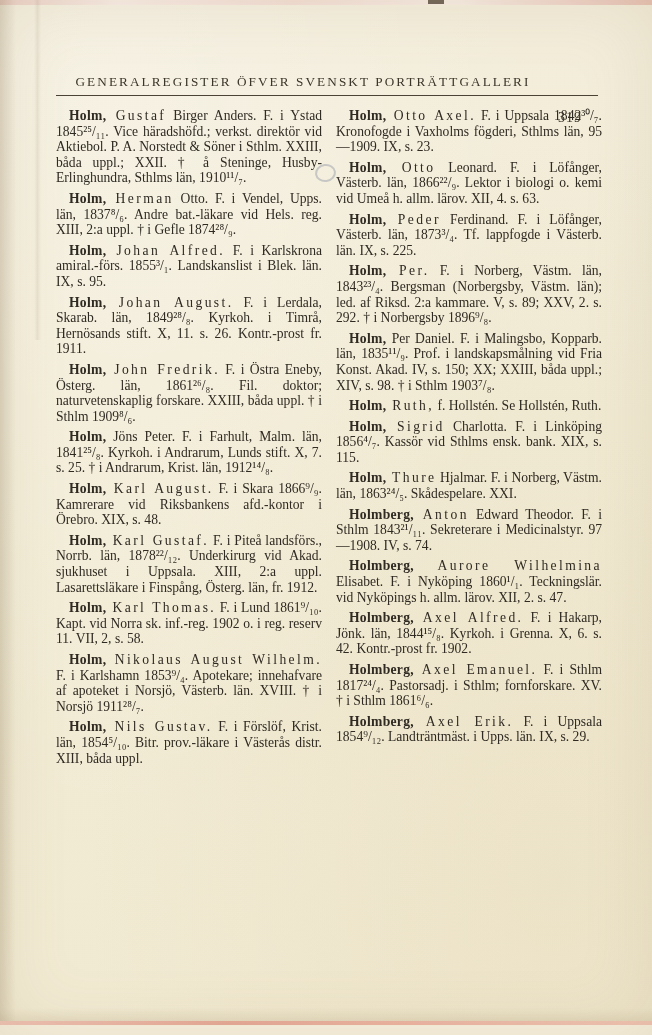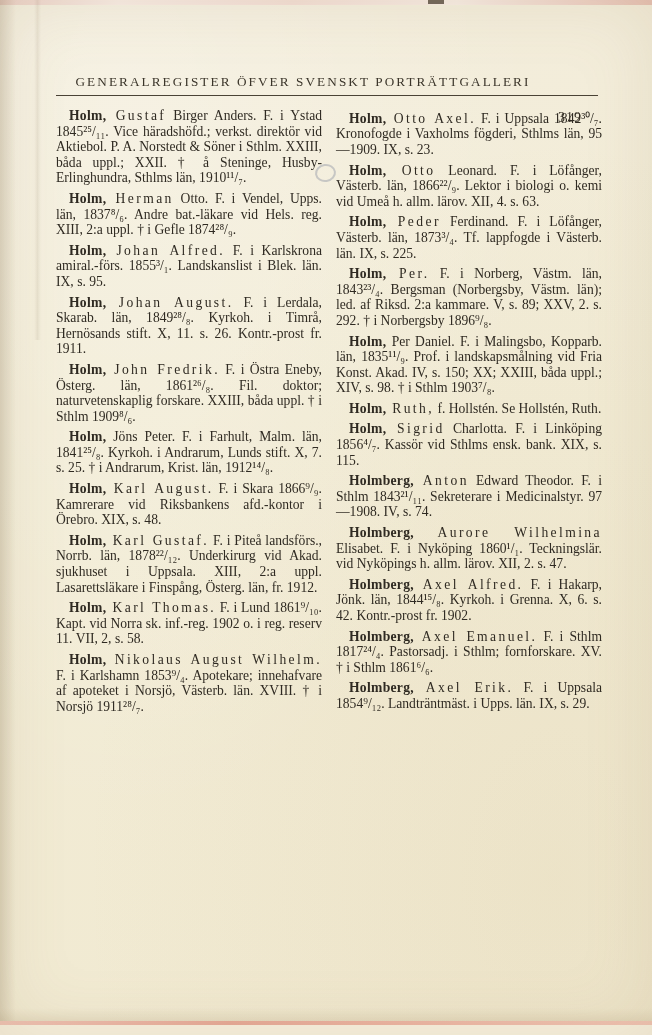--- a/index.html
+++ b/index.html
@@ -52,21 +52,21 @@
   }
   .header .title{padding-right:52px;white-space:nowrap;font-family:Liberation Serif, serif;}
   .header .pagenum{position:absolute;right:20px;letter-spacing:1px;font-size:14px;margin-top:36px;}
   .rule{
     position:absolute;left:56px;top:95px;width:542px;height:0;
     border-bottom:1.6px solid #4a4336;
   }
   .columns{
     position:absolute;left:56px;top:108px;width:546px;
     display:flex;gap:14px;
-    color:#2f2a22;font-size:13.6px;line-height:15.6px;align-items:center;
+    color:#2f2a22;font-size:13.6px;line-height:15.6px;
   }
   .col{width:266px;text-align:justify;}
   p.entry{margin:0 0 5px 0;text-indent:13px;}
   .surname{font-weight:bold;letter-spacing:0.3px;}
   .sp{letter-spacing:2.4px;}
   .circle-mark{
     position:absolute;left:315px;top:164px;width:17px;height:14px;
     border:2px solid rgba(125,135,155,0.38);border-radius:50%;
     transform:rotate(-8deg);
   }
@@ -91,29 +91,31 @@
         <p class="entry"><b class="surname">Holm,</b><span class="sp"> Gustaf</span><span> Birger Anders.</span><span> F. i Ystad 1845²⁵/₁₁. Vice häradshöfd.; verkst. direktör vid Aktiebol. P. A. Norstedt &amp; Söner i Sthlm. XXIII, båda uppl.; XXII. † å Steninge, Husby-Erlinghundra, Sthlms län, 1910¹¹/₇.</span></p>
         <p class="entry"><b class="surname">Holm,</b><span class="sp"> Herman</span><span> Otto.</span><span> F. i Vendel, Upps. län, 1837⁸/₆. Andre bat.-läkare vid Hels. reg. XIII, 2:a uppl. † i Gefle 1874²⁸/₉.</span></p>
         <p class="entry"><b class="surname">Holm,</b><span class="sp"> Johan Alfred.</span><span> F. i Karlskrona amiral.-förs. 1855³/₁. Landskanslist i Blek. län. IX, s. 95.</span></p>
         <p class="entry"><b class="surname">Holm,</b><span class="sp"> Johan August.</span><span> F. i Lerdala, Skarab. län, 1849²⁸/₈. Kyrkoh. i Timrå, Hernösands stift. X, 11. s. 26. Kontr.-prost fr. 1911.</span></p>
         <p class="entry"><b class="surname">Holm,</b><span class="sp"> John Fredrik.</span><span> F. i Östra Eneby, Österg. län, 1861²⁶/₈. Fil. doktor; naturvetenskaplig forskare. XXIII, båda uppl. † i Sthlm 1909⁸/₆.</span></p>
         <p class="entry"><b class="surname">Holm,</b><span> Jöns Peter.</span><span> F. i Farhult, Malm. län, 1841²⁵/₈. Kyrkoh. i Andrarum, Lunds stift. X, 7. s. 25. † i Andrarum, Krist. län, 1912¹⁴/₈.</span></p>
         <p class="entry"><b class="surname">Holm,</b><span class="sp"> Karl August.</span><span> F. i Skara 1866⁹/₉. Kamrerare vid Riksbankens afd.-kontor i Örebro. XIX, s. 48.</span></p>
         <p class="entry"><b class="surname">Holm,</b><span class="sp"> Karl Gustaf.</span><span> F. i Piteå landsförs., Norrb. län, 1878²²/₁₂. Underkirurg vid Akad. sjukhuset i Uppsala. XIII, 2:a uppl. Lasarettsläkare i Finspång, Österg. län, fr. 1912.</span></p>
         <p class="entry"><b class="surname">Holm,</b><span class="sp"> Karl Thomas.</span><span> F. i Lund 1861⁹/₁₀. Kapt. vid Norra sk. inf.-reg. 1902 o. i reg. reserv 11. VII, 2, s. 58.</span></p>
         <p class="entry"><b class="surname">Holm,</b><span class="sp"> Nikolaus August Wilhelm.</span><span> F. i Karlshamn 1853⁹/₄. Apotekare; innehafvare af apoteket i Norsjö, Västerb. län. XVIII. † i Norsjö 1911²⁸/₇.</span></p>
+        <p class="entry"><b class="surname">Holm,</b><span class="sp"> Nils Gustav.</span><span> F. i Förslöf, Krist. län, 1854⁵/₁₀. Bitr. prov.-läkare i Västerås distr. XIII, båda uppl.</span></p>
       </div>
     <div class="col">
         <p class="entry"><b class="surname">Holm,</b><span class="sp"> Otto Axel.</span><span> F. i Uppsala 1842³⁰/₇. Kronofogde i Vaxholms fögderi, Sthlms län, 95—1909. IX, s. 23.</span></p>
         <p class="entry"><b class="surname">Holm,</b><span class="sp"> Otto</span><span> Leonard.</span><span> F. i Löfånger, Västerb. län, 1866²²/₉. Lektor i biologi o. kemi vid Umeå h. allm. lärov. XII, 4. s. 63.</span></p>
         <p class="entry"><b class="surname">Holm,</b><span class="sp"> Peder</span><span> Ferdinand.</span><span> F. i Löfånger, Västerb. län, 1873³/₄. Tf. lappfogde i Västerb. län. IX, s. 225.</span></p>
         <p class="entry"><b class="surname">Holm,</b><span class="sp"> Per.</span><span> F. i Norberg, Västm. län, 1843²³/₄. Bergsman (Norbergsby, Västm. län); led. af Riksd. 2:a kammare. V, s. 89; XXV, 2. s. 292. † i Norbergsby 1896⁹/₈.</span></p>
         <p class="entry"><b class="surname">Holm,</b><span> Per Daniel.</span><span> F. i Malingsbo, Kopparb. län, 1835¹¹/₉. Prof. i landskapsmålning vid Fria Konst. Akad. IV, s. 150; XX; XXIII, båda uppl.; XIV, s. 98. † i Sthlm 1903⁷/₈.</span></p>
         <p class="entry"><b class="surname">Holm,</b><span class="sp"> Ruth,</span><span> f. Hollstén.</span><span> Se Hollstén, Ruth.</span></p>
         <p class="entry"><b class="surname">Holm,</b><span class="sp"> Sigrid</span><span> Charlotta.</span><span> F. i Linköping 1856⁴/₇. Kassör vid Sthlms ensk. bank. XIX, s. 115.</span></p>
+        <p class="entry"><b class="surname">Holm,</b><span class="sp"> Thure</span><span> Hjalmar.</span><span> F. i Norberg, Västm. län, 1863²⁴/₅. Skådespelare. XXI.</span></p>
         <p class="entry"><b class="surname">Holmberg,</b><span class="sp"> Anton</span><span> Edward Theodor.</span><span> F. i Sthlm 1843²¹/₁₁. Sekreterare i Medicinalstyr. 97—1908. IV, s. 74.</span></p>
         <p class="entry"><b class="surname">Holmberg,</b><span class="sp"> Aurore Wilhelmina</span><span> Elisabet.</span><span> F. i Nyköping 1860¹/₁. Teckningslär. vid Nyköpings h. allm. lärov. XII, 2. s. 47.</span></p>
         <p class="entry"><b class="surname">Holmberg,</b><span class="sp"> Axel Alfred.</span><span> F. i Hakarp, Jönk. län, 1844¹⁵/₈. Kyrkoh. i Grenna. X, 6. s. 42. Kontr.-prost fr. 1902.</span></p>
         <p class="entry"><b class="surname">Holmberg,</b><span class="sp"> Axel Emanuel.</span><span> F. i Sthlm 1817²⁴/₄. Pastorsadj. i Sthlm; fornforskare. XV. † i Sthlm 1861⁶/₆.</span></p>
         <p class="entry"><b class="surname">Holmberg,</b><span class="sp"> Axel Erik.</span><span> F. i Uppsala 1854⁹/₁₂. Landträntmäst. i Upps. län. IX, s. 29.</span></p>
       </div>
   </div>
 
   <div class="circle-mark"></div>
 

